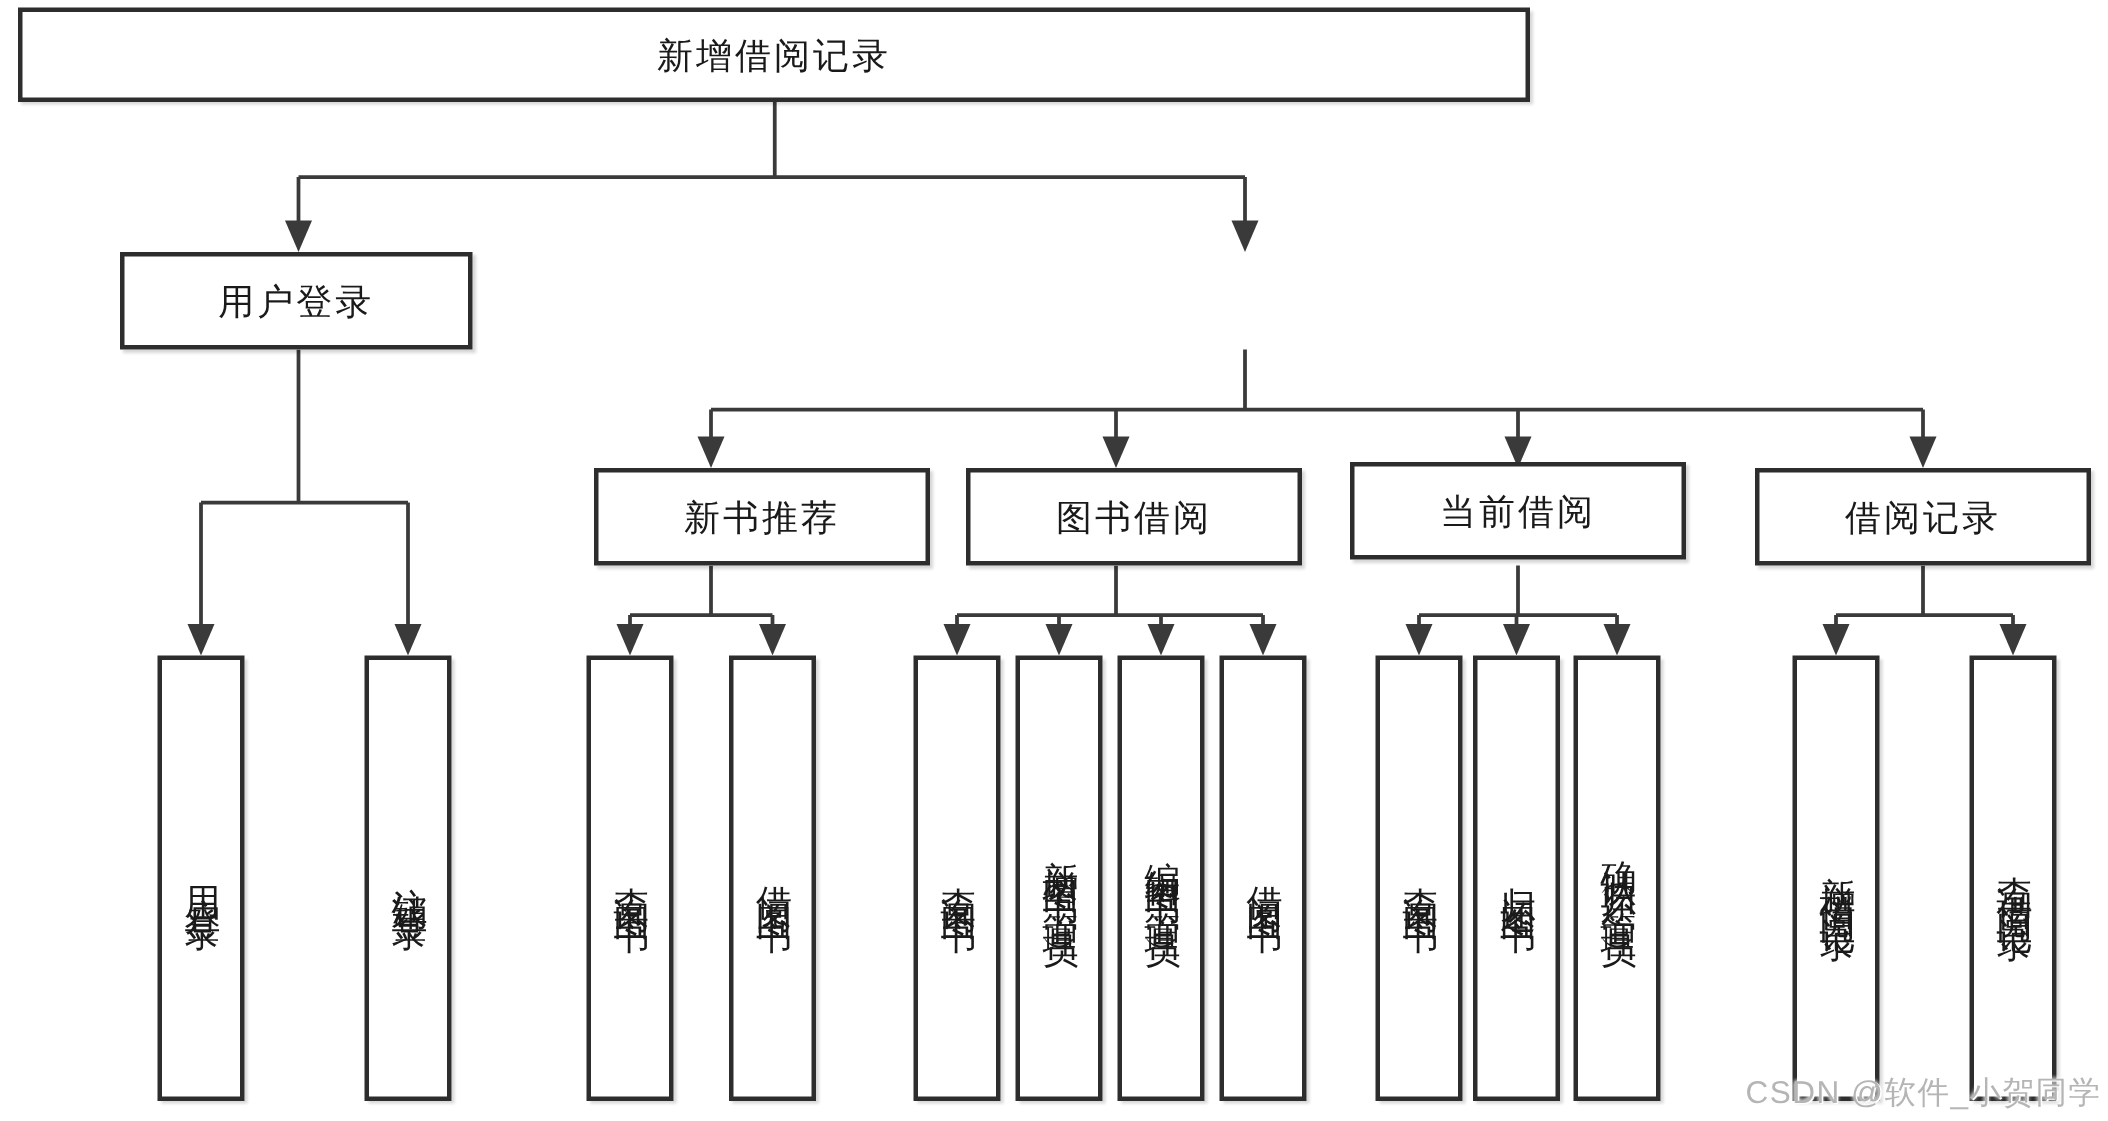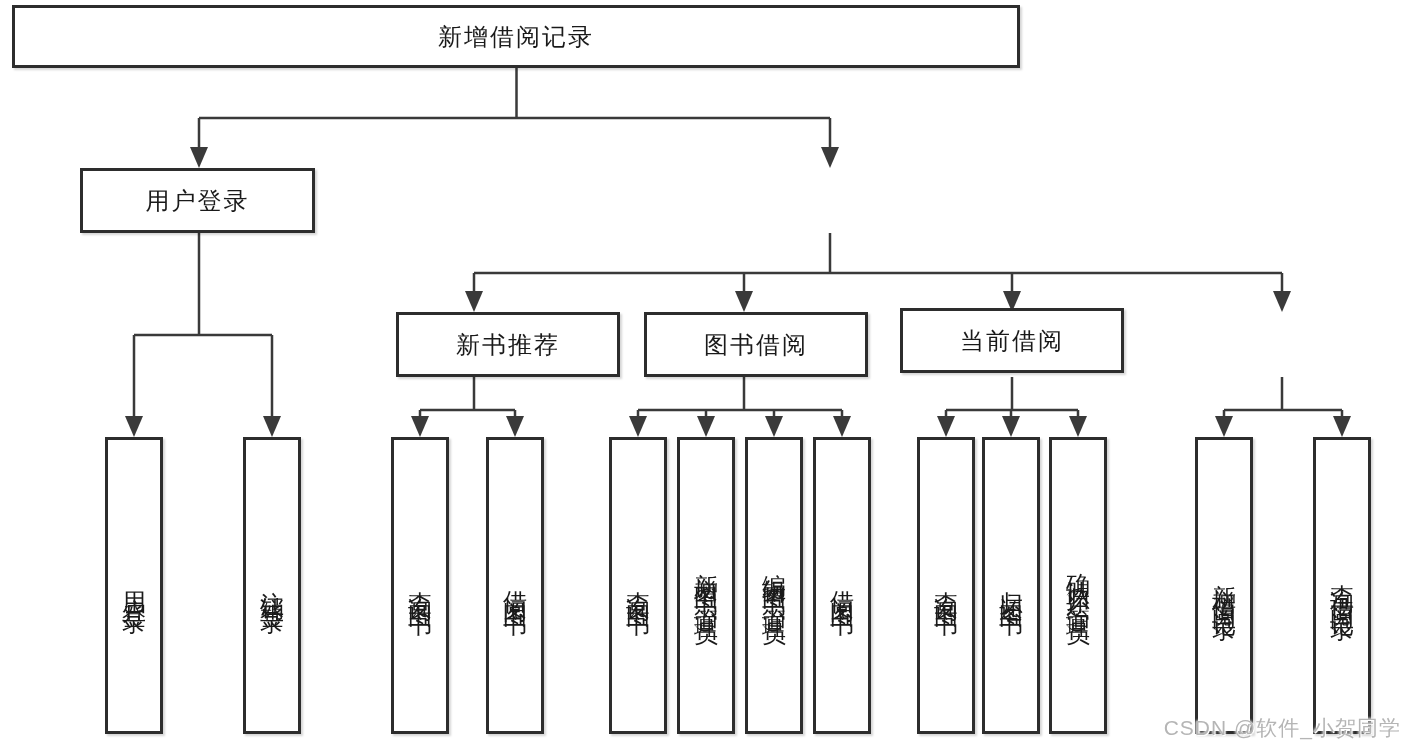--- a/index.html
+++ b/index.html
@@ -108,20 +108,23 @@
 
   <div class="node hnode" style="left:362px; top:312px; width:224px; height:65px;margin-left:34px;">
     <span class="lbl">新书推荐</span>
   </div>
   <div class="node hnode" style="left:632px; top:312px; width:224px; height:65px;margin-left:12px;">
     <span class="lbl">图书借阅</span>
   </div>
   <div class="node hnode" style="left:900px; top:308px; width:224px; height:65px;">
     <span class="lbl">当前借阅</span>
   </div>
+  <div class="node hnode" style="left:1170px; top:312px; width:224px; height:65px;">
+    <span class="lbl">借阅记录</span>
+  </div>
 
   <div class="node vnode" style="left:105px; top:437px; width:58px; height:297px;">
     <span class="lbl">用户登录</span>
   </div>
   <div class="node vnode" style="left:243px; top:437px; width:58px; height:297px;">
     <span class="lbl">注销登录</span>
   </div>
   <div class="node vnode" style="left:391px; top:437px; width:58px; height:297px;">
     <span class="lbl">查询图书</span>
   </div>

